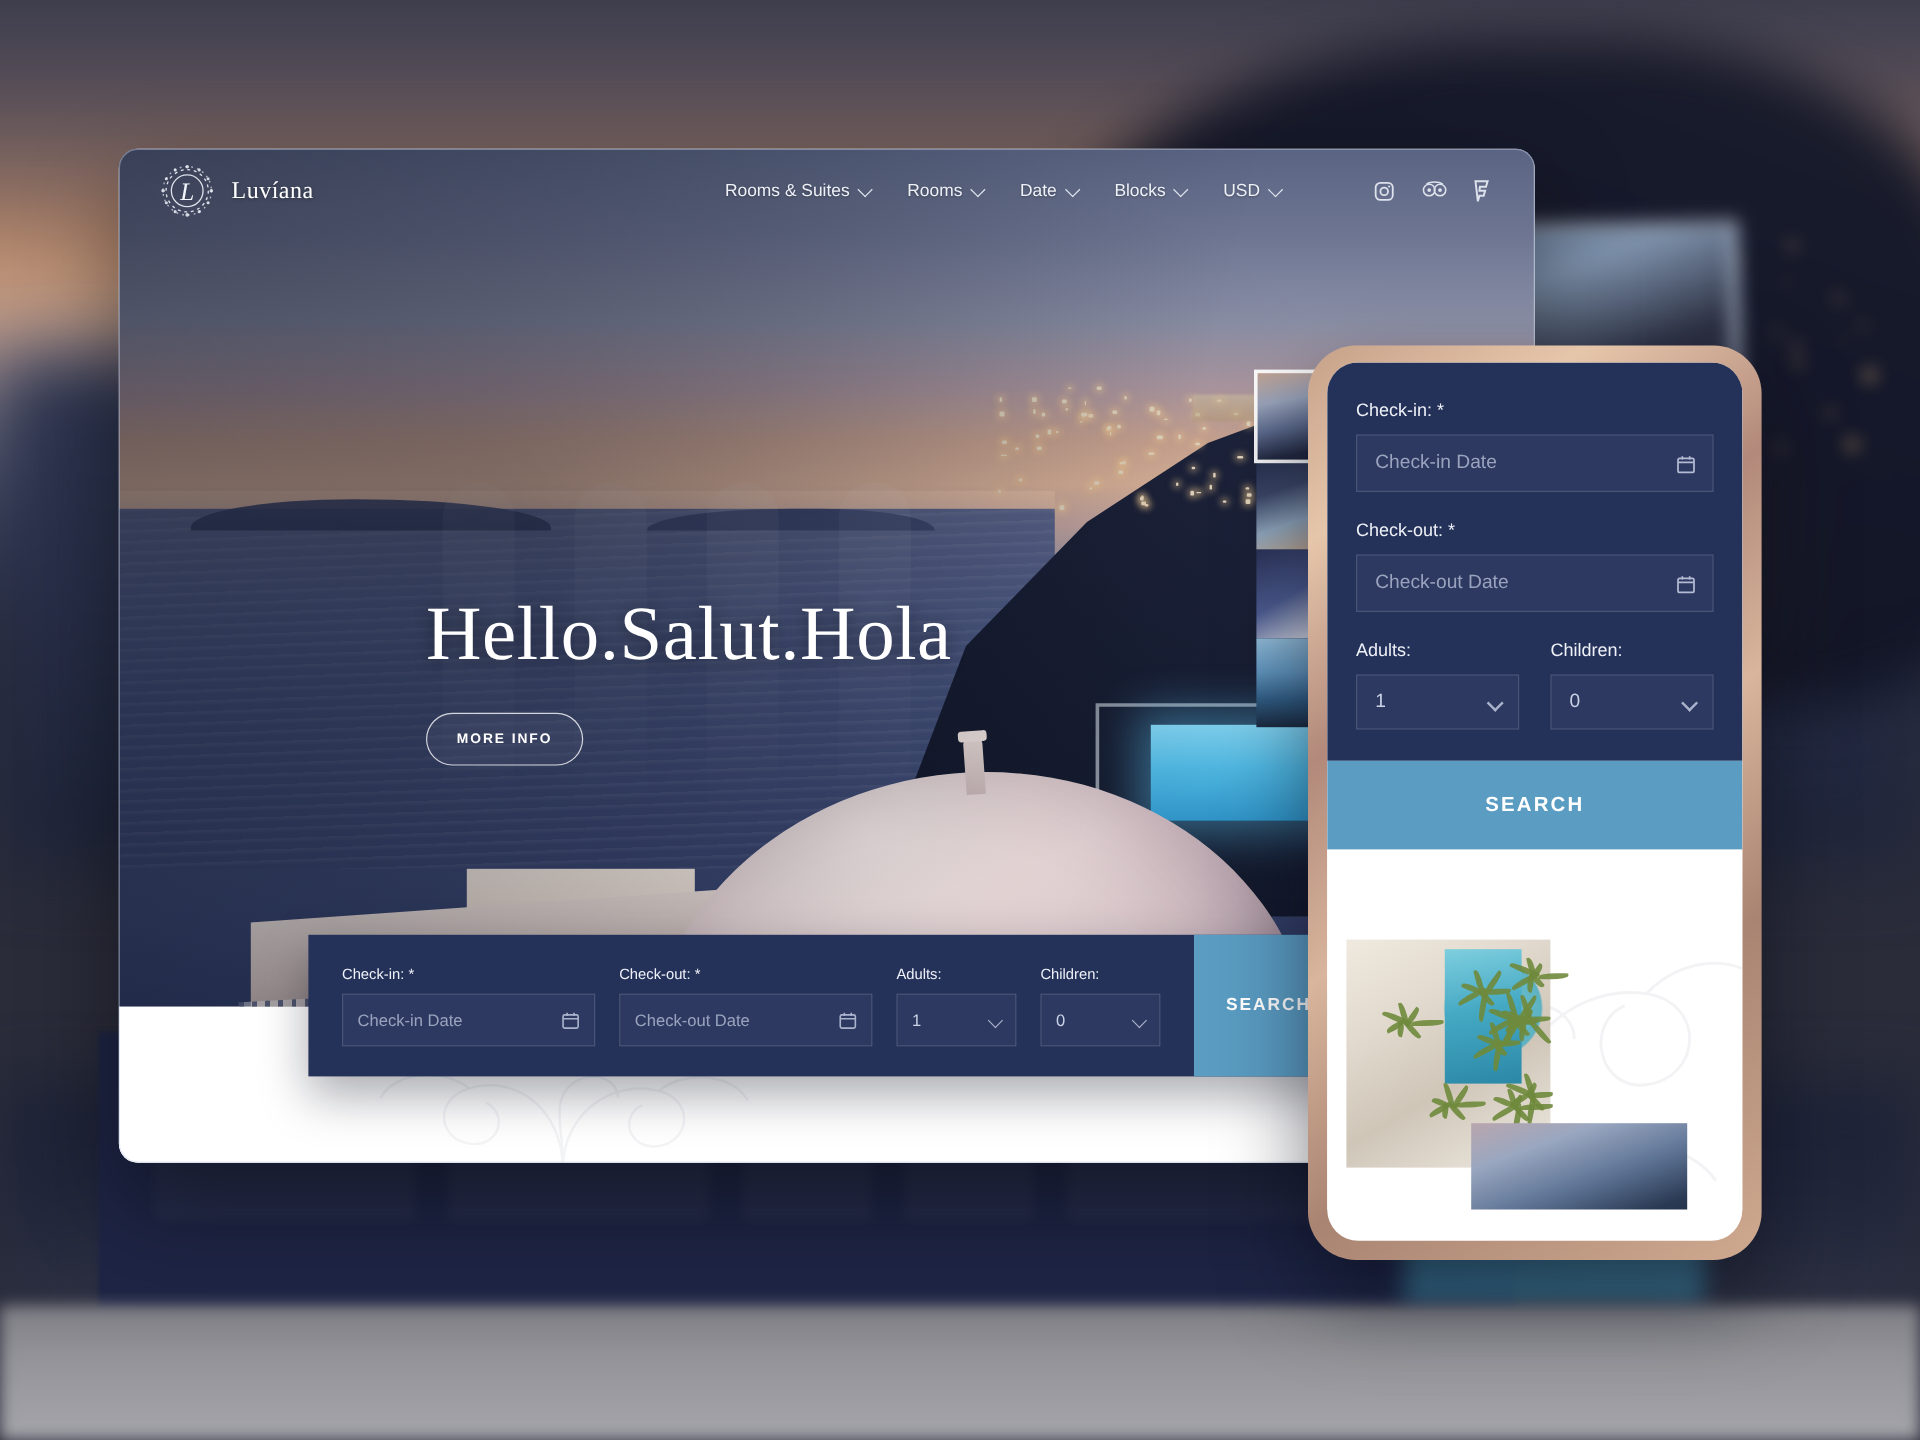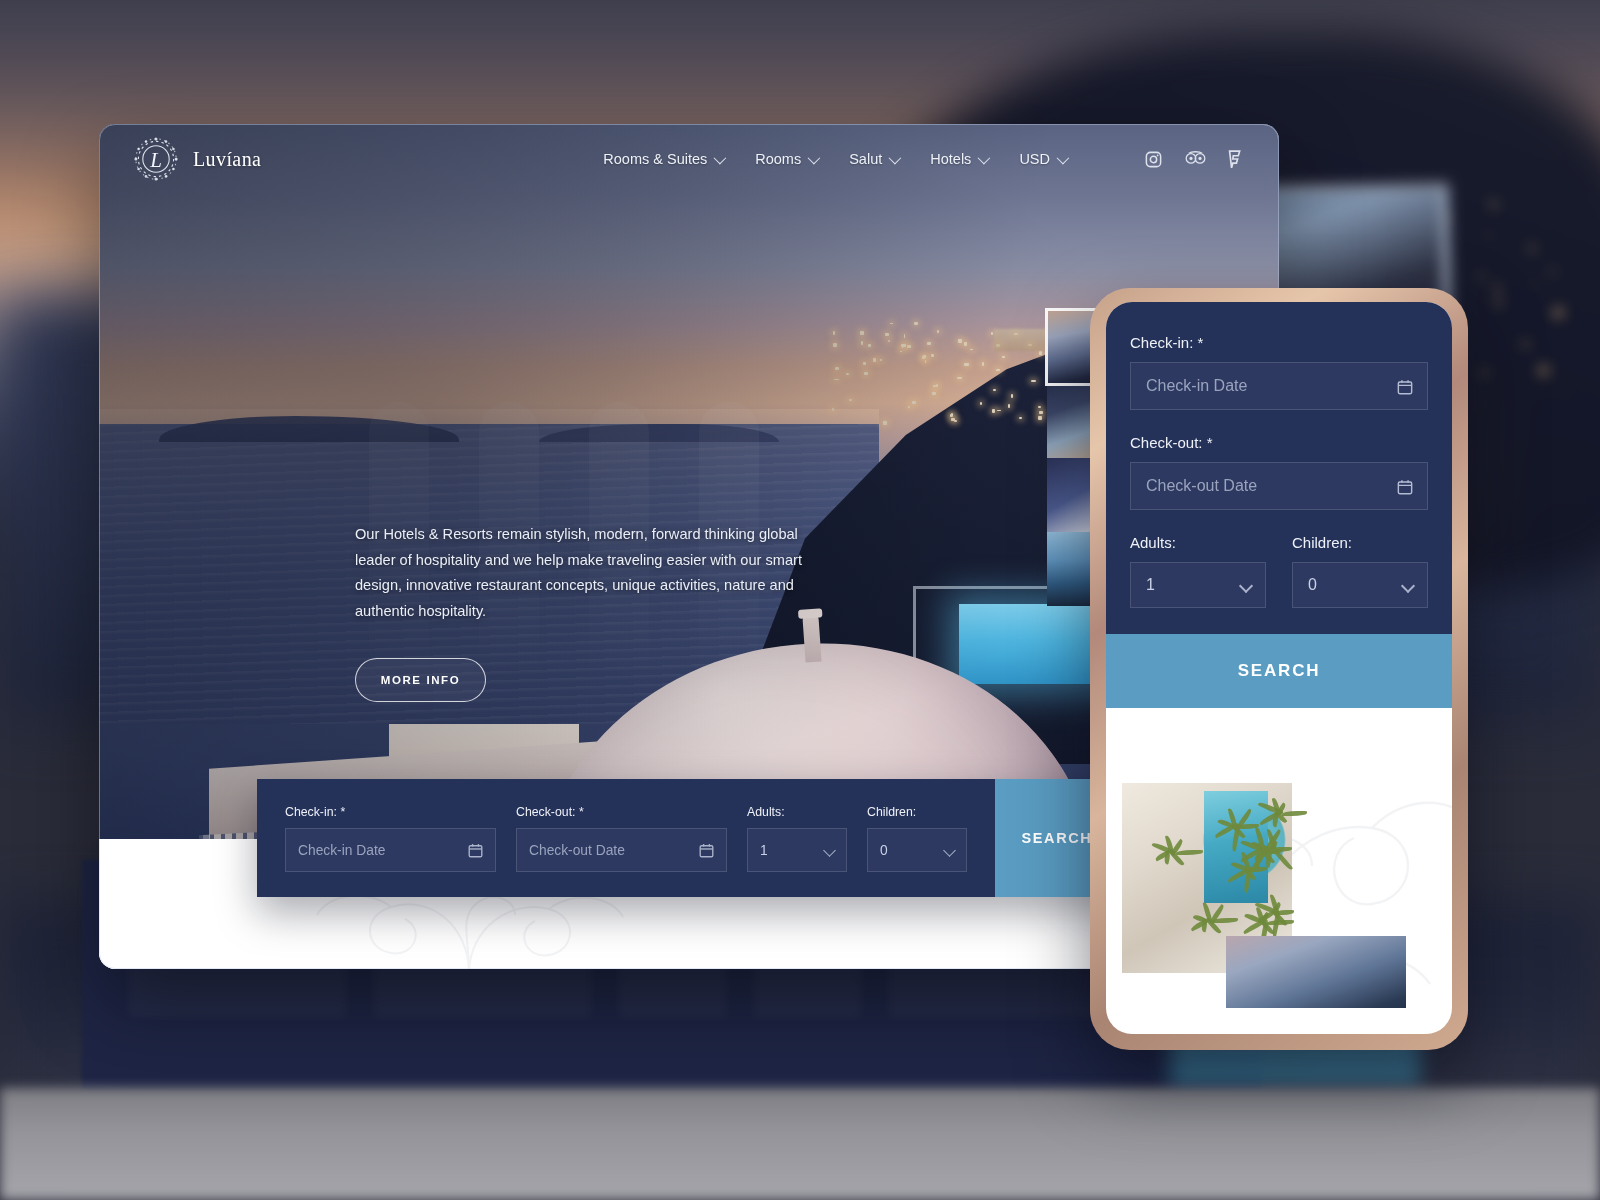--- a/index.html
+++ b/index.html
@@ -668,25 +668,25 @@
     <div class="main-nav">
       <div class="nav-item">
         <span>Rooms &amp; Suites</span>
         <span class="chev"></span>
       </div>
       <div class="nav-item">
         <span>Rooms</span>
         <span class="chev"></span>
       </div>
       <div class="nav-item">
-        <span>Salut</span>
+        <span>Date</span>
         <span class="chev"></span>
       </div>
       <div class="nav-item">
-        <span>Hotels</span>
+        <span>Blocks</span>
         <span class="chev"></span>
       </div>
       <div class="nav-item">
         <span>USD</span>
         <span class="chev"></span>
       </div>
 
       <div class="social-row">
         <span class="social-ico">
           <svg width="19" height="19" viewBox="0 0 24 24" fill="none" stroke="#e8ecf5" stroke-width="1.9">
@@ -707,21 +707,21 @@
         <span class="social-ico">
           <svg width="17" height="19" viewBox="0 0 18 22" fill="none" stroke="#e8ecf5" stroke-width="1.9">
             <path d="M3.3 1.3 H15 L13.4 6.6 H7.6 L7.1 10.4 H12.6 L11.2 15.2 H7.1 L5.6 20.6 L3.3 1.3 Z"></path>
           </svg>
         </span>
       </div>
     </div>
   </div>
 
   <div class="hero-copy">
-    <div class="hero-sub">Our Hotels &amp; Resorts remain stylish, modern, forward thinking global leader of hospitality and we help make traveling easier with our smart design, innovative restaurant concepts, unique activities, nature and authentic hospitality.</div>
+    <div class="hero-title">Hello.Salut.Hola</div>
     <div class="more-info-btn">MORE INFO</div>
   </div>
 
   <div class="hero-dots">
     <span class="dot active"></span>
     <span class="dot"></span>
     <span class="dot"></span>
     <span class="dot"></span>
   </div>
 

